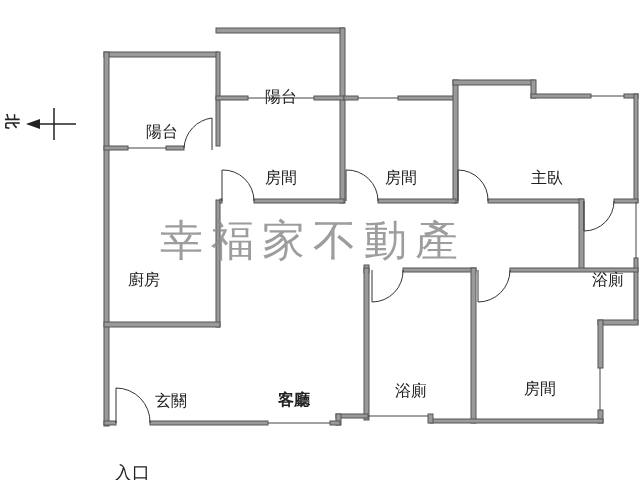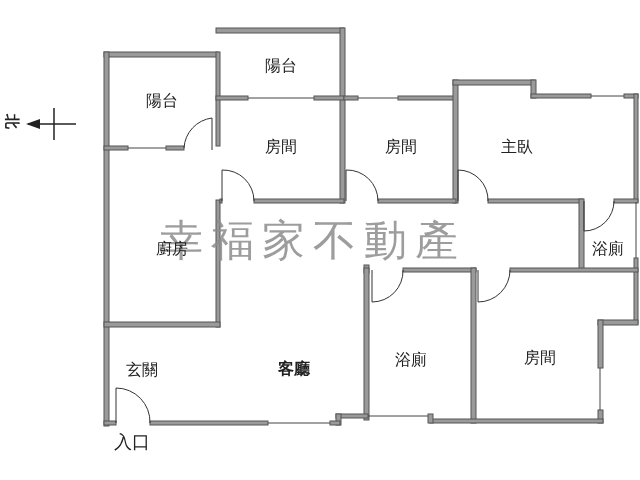--- a/index.html
+++ b/index.html
@@ -1,21 +1,21 @@
 <!DOCTYPE html>
 <html><head>
 <meta charset="utf-8">
 <style>
   html, body { margin:0; padding:0; background:#ffffff; }
   body { width:640px; height:480px; position:relative; overflow:hidden; font-family:"DejaVu Serif","Liberation Serif",serif; }
   #plan { position:absolute; left:0; top:0; width:640px; height:480px; }
   .wall { fill:#9a9a9a; stroke:#555; stroke-width:1; }
   .win { stroke:#444; stroke-width:1; fill:none; }
   .door { stroke:#333; stroke-width:1; fill:none; }
-  .label { position:absolute; font-size:16px; color:#222; white-space:nowrap; transform:translate(-50%,-50%); font-family:"DejaVu Serif","Liberation Serif",serif; }
+  .label { position:absolute; font-size:16px; color:#222; white-space:nowrap; transform:translate(-50%,-50%); font-family:"DejaVu Serif","Liberation Serif",serif;margin-top:31px; }
   .label.small { font-size:18px; }
   .watermark { position:absolute; left:160px; top:212px; font-size:43px; font-weight:normal; color:rgba(140,140,140,0.85); letter-spacing:8px; white-space:nowrap; font-family:"DejaVu Sans","Liberation Sans",sans-serif; }
   .north { position:absolute; left:4px; top:112px; font-size:15px; font-weight:bold; color:#222; transform:rotate(90deg); font-family:"DejaVu Sans","Liberation Sans",sans-serif; }
 </style>
 </head>
 <body>
 
 <svg id="plan" viewBox="0 0 640 480" xmlns="http://www.w3.org/2000/svg">
 
   <g>
@@ -113,21 +113,21 @@
 </svg>
 
 <div class="north">北</div>
 <div class="watermark">幸福家不動產</div>
 
 <div id="labels">
     <div class="label" style="left: 162px; top: 101px;">陽台</div>
     <div class="label" style="left: 281px; top: 66px;">陽台</div>
     <div class="label" style="left: 281px; top: 147px;">房間</div>
     <div class="label" style="left: 401px; top: 147px;">房間</div>
-    <div class="label" style="left: 517px; top: 147px;">主臥</div>
-    <div class="label" style="left: 172px; top: 249px;">廚房</div>
+    <div class="label" style="left: 547px; top: 147px;">主臥</div>
+    <div class="label" style="left: 144px; top: 249px;">廚房</div>
     <div class="label" style="left: 608px; top: 249px;">浴廁</div>
-    <div class="label" style="left: 142px; top: 370px;">玄關</div>
+    <div class="label" style="left: 171px; top: 370px;">玄關</div>
     <div class="label" style="left: 294px; top: 369px; font-weight: bold;">客廳</div>
     <div class="label" style="left: 411px; top: 360px;">浴廁</div>
     <div class="label" style="left: 540px; top: 358px;">房間</div>
     <div class="label small" style="left: 132px; top: 442px;">入口</div>
   </div>
 
 </body></html>

